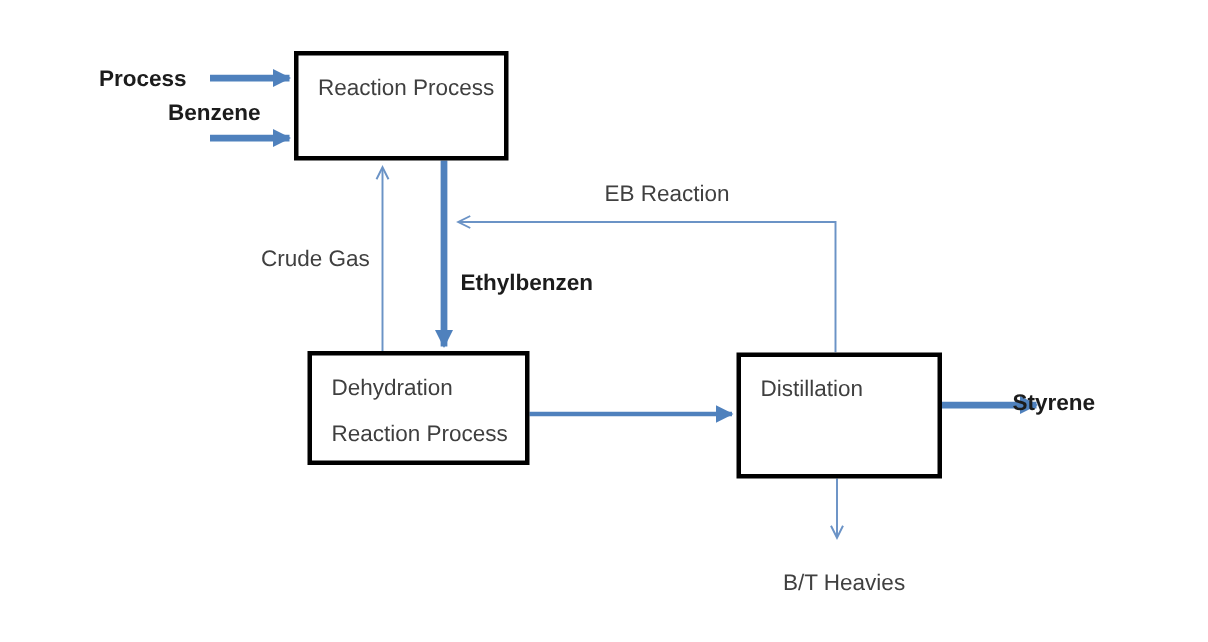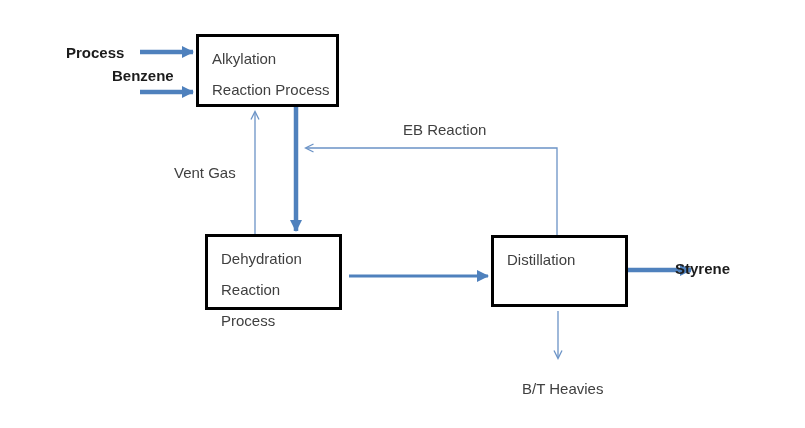--- a/index.html
+++ b/index.html
@@ -81,33 +81,33 @@
     <path class="arrow-thick" d="M140,92 H193" marker-end="url(#mSolid)"></path>
     <path class="arrow-thick" d="M296,106 V231" marker-end="url(#mSolid)"></path>
     <path class="arrow-thin" d="M255,234 V112" marker-end="url(#mOpen)"></path>
     <path class="arrow-thin" d="M557,235 V148 H306" marker-end="url(#mOpen)"></path>
     <path class="arrow-med" d="M349,276 H488" marker-end="url(#mSolid)"></path>
     <path class="arrow-thick" d="M628,270 H691" marker-end="url(#mSolid)"></path>
     <path class="arrow-thin" d="M558,311 V358" marker-end="url(#mOpen)"></path>
   </svg>
 
   <div class="node" style="left:196px; top:34px; width:143px; height:73px;">
-    <div>Alkylation</div>
     <div>Reaction Process</div>
   </div>
 
-  <div class="node" style="left:205px; top:234px; width:137px; height:76px;">
+  <div class="node" style="left:205px; top:234px; width:148px; height:76px;">
     <div>Dehydration</div>
     <div>Reaction Process</div>
   </div>
 
-  <div class="node" style="left:491px; top:235px; width:137px; height:72px;">
+  <div class="node" style="left:491px; top:235px; width:137px; height:84px;">
     <div>Distillation</div>
   </div>
 
   <span class="lbl lbl-bold" style="left:66px; top:44px;">Process</span>
   <span class="lbl lbl-bold" style="left:64px; top:67px;margin-left:48px;">Benzene</span>
-  <span class="lbl" style="left:174px; top:164px;">Vent Gas</span>
+  <span class="lbl" style="left:174px; top:164px;">Crude Gas</span>
+  <span class="lbl lbl-bold" style="left:307px; top:180px;">Ethylbenzen</span>
   <span class="lbl" style="left:403px; top:121px;">EB Reaction</span>
   <span class="lbl lbl-bold" style="left:675px; top:260px;">Styrene</span>
   <span class="lbl" style="left:522px; top:380px;">B/T Heavies</span>
 
 </div>
 
 </body></html>

